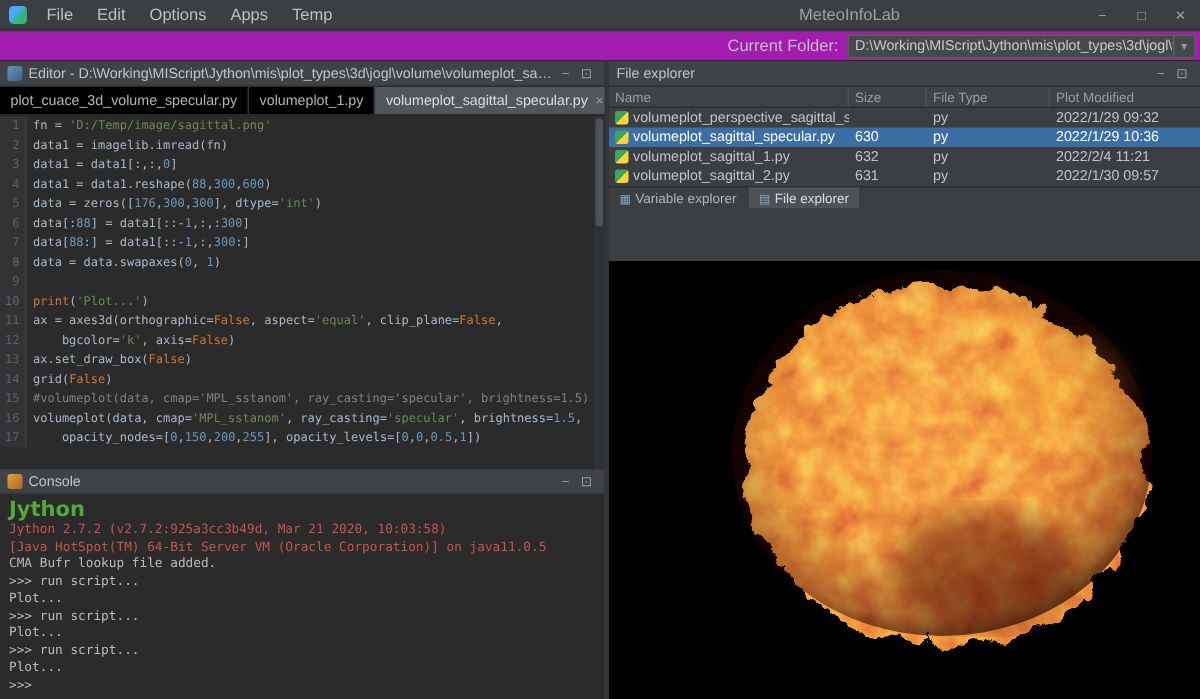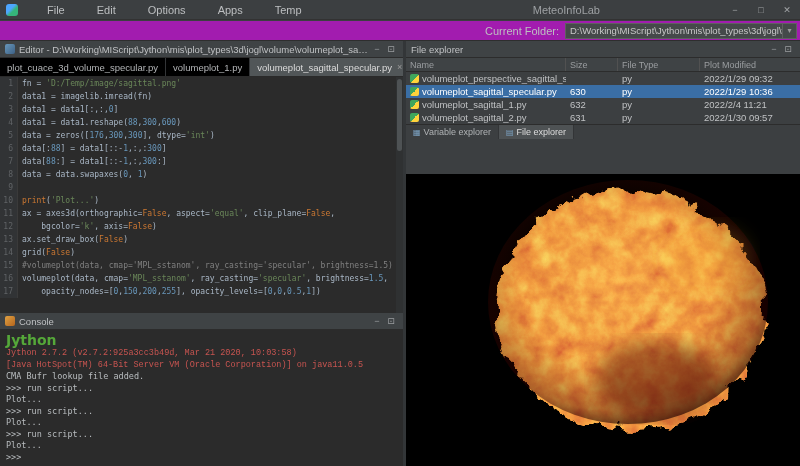--- a/index.html
+++ b/index.html
@@ -9,21 +9,21 @@
     font-family:"Liberation Sans","DejaVu Sans",sans-serif;
     color:#bbbbbb; position:relative; font-size:11px;
   }
   
   #titlebar { position:absolute; top:0; left:0; right:0; height:20px;
     background:#3c3f41; border-bottom:1px solid #323232;
     display:flex; align-items:center; }
   .app-icon { width:12px; height:12px; margin:0 5px 0 6px; border-radius:3px;
     background:linear-gradient(135deg,#4da6ff 40%,#35b57a 60%); flex:none; }
   #menu-bar { display:flex; }
-  .menu-item { padding:0 8px; font-size:11px; color:#bdbfc1; line-height:20px;margin-left:16px; }
+  .menu-item { padding:0 8px; font-size:11px; color:#bdbfc1; line-height:20px; }
   #win-title { position:absolute; left:200px; right:200px; text-align:right;
     font-size:11px; color:#9da0a3; pointer-events:none; }
   #win-controls { margin-left:auto; display:flex; }
   .wc { width:26px; text-align:center; font-size:9px; color:#a0a3a6; line-height:20px; }
   
   #toolbar { position:absolute; top:21px; left:0; right:0; height:20px;
     background:#a21caf; border-bottom:1px solid #2e2e2e;
     display:flex; align-items:center; justify-content:flex-end; padding-right:3px; }
   #folder-label { font-size:11px; color:#bdbfc1; margin-right:6px; }
   .combo { width:232px; height:16px; background:#45494a; border:1px solid #5e6060;
@@ -59,21 +59,21 @@
     background:#2f3132; }
   .ed-thumb { position:absolute; top:2px; right:1px; width:5px; height:72px;
     background:#4e5254; border-radius:3px; }
   
   #console-panel { position:absolute; top:313px; left:0; width:403px; height:153px;
     background:#2b2b2b; }
   #console-content { padding:2px 6px; font-family:"DejaVu Sans Mono",monospace;
     font-size:8.5px; line-height:11.5px; }
   #console-banner { color:#55a839; font-size:14px; line-height:16px; font-weight:bold;
     font-family:"DejaVu Sans",sans-serif; }
-  .cl-red { color:#c75450;font-family:Liberation Mono, monospace; } .cl-pl { color:#b8bcbf; }
+  .cl-red { color:#c75450; } .cl-pl { color:#b8bcbf; }
   
   #vsplit { position:absolute; left:403px; top:41px; width:3px; bottom:0;
     background:#333638; }
   
   #fileexp { position:absolute; left:406px; top:41px; right:0; height:98px;
     background:#3c3f41; }
   #fe-columns { display:flex; height:14px; background:#3f4345;
     border-bottom:1px solid #2c2c2c; font-size:9px; color:#9a9da0; }
   .fe-col { padding:0 4px; border-right:1px solid #515151; display:flex;
     align-items:center; overflow:hidden; white-space:nowrap; }

